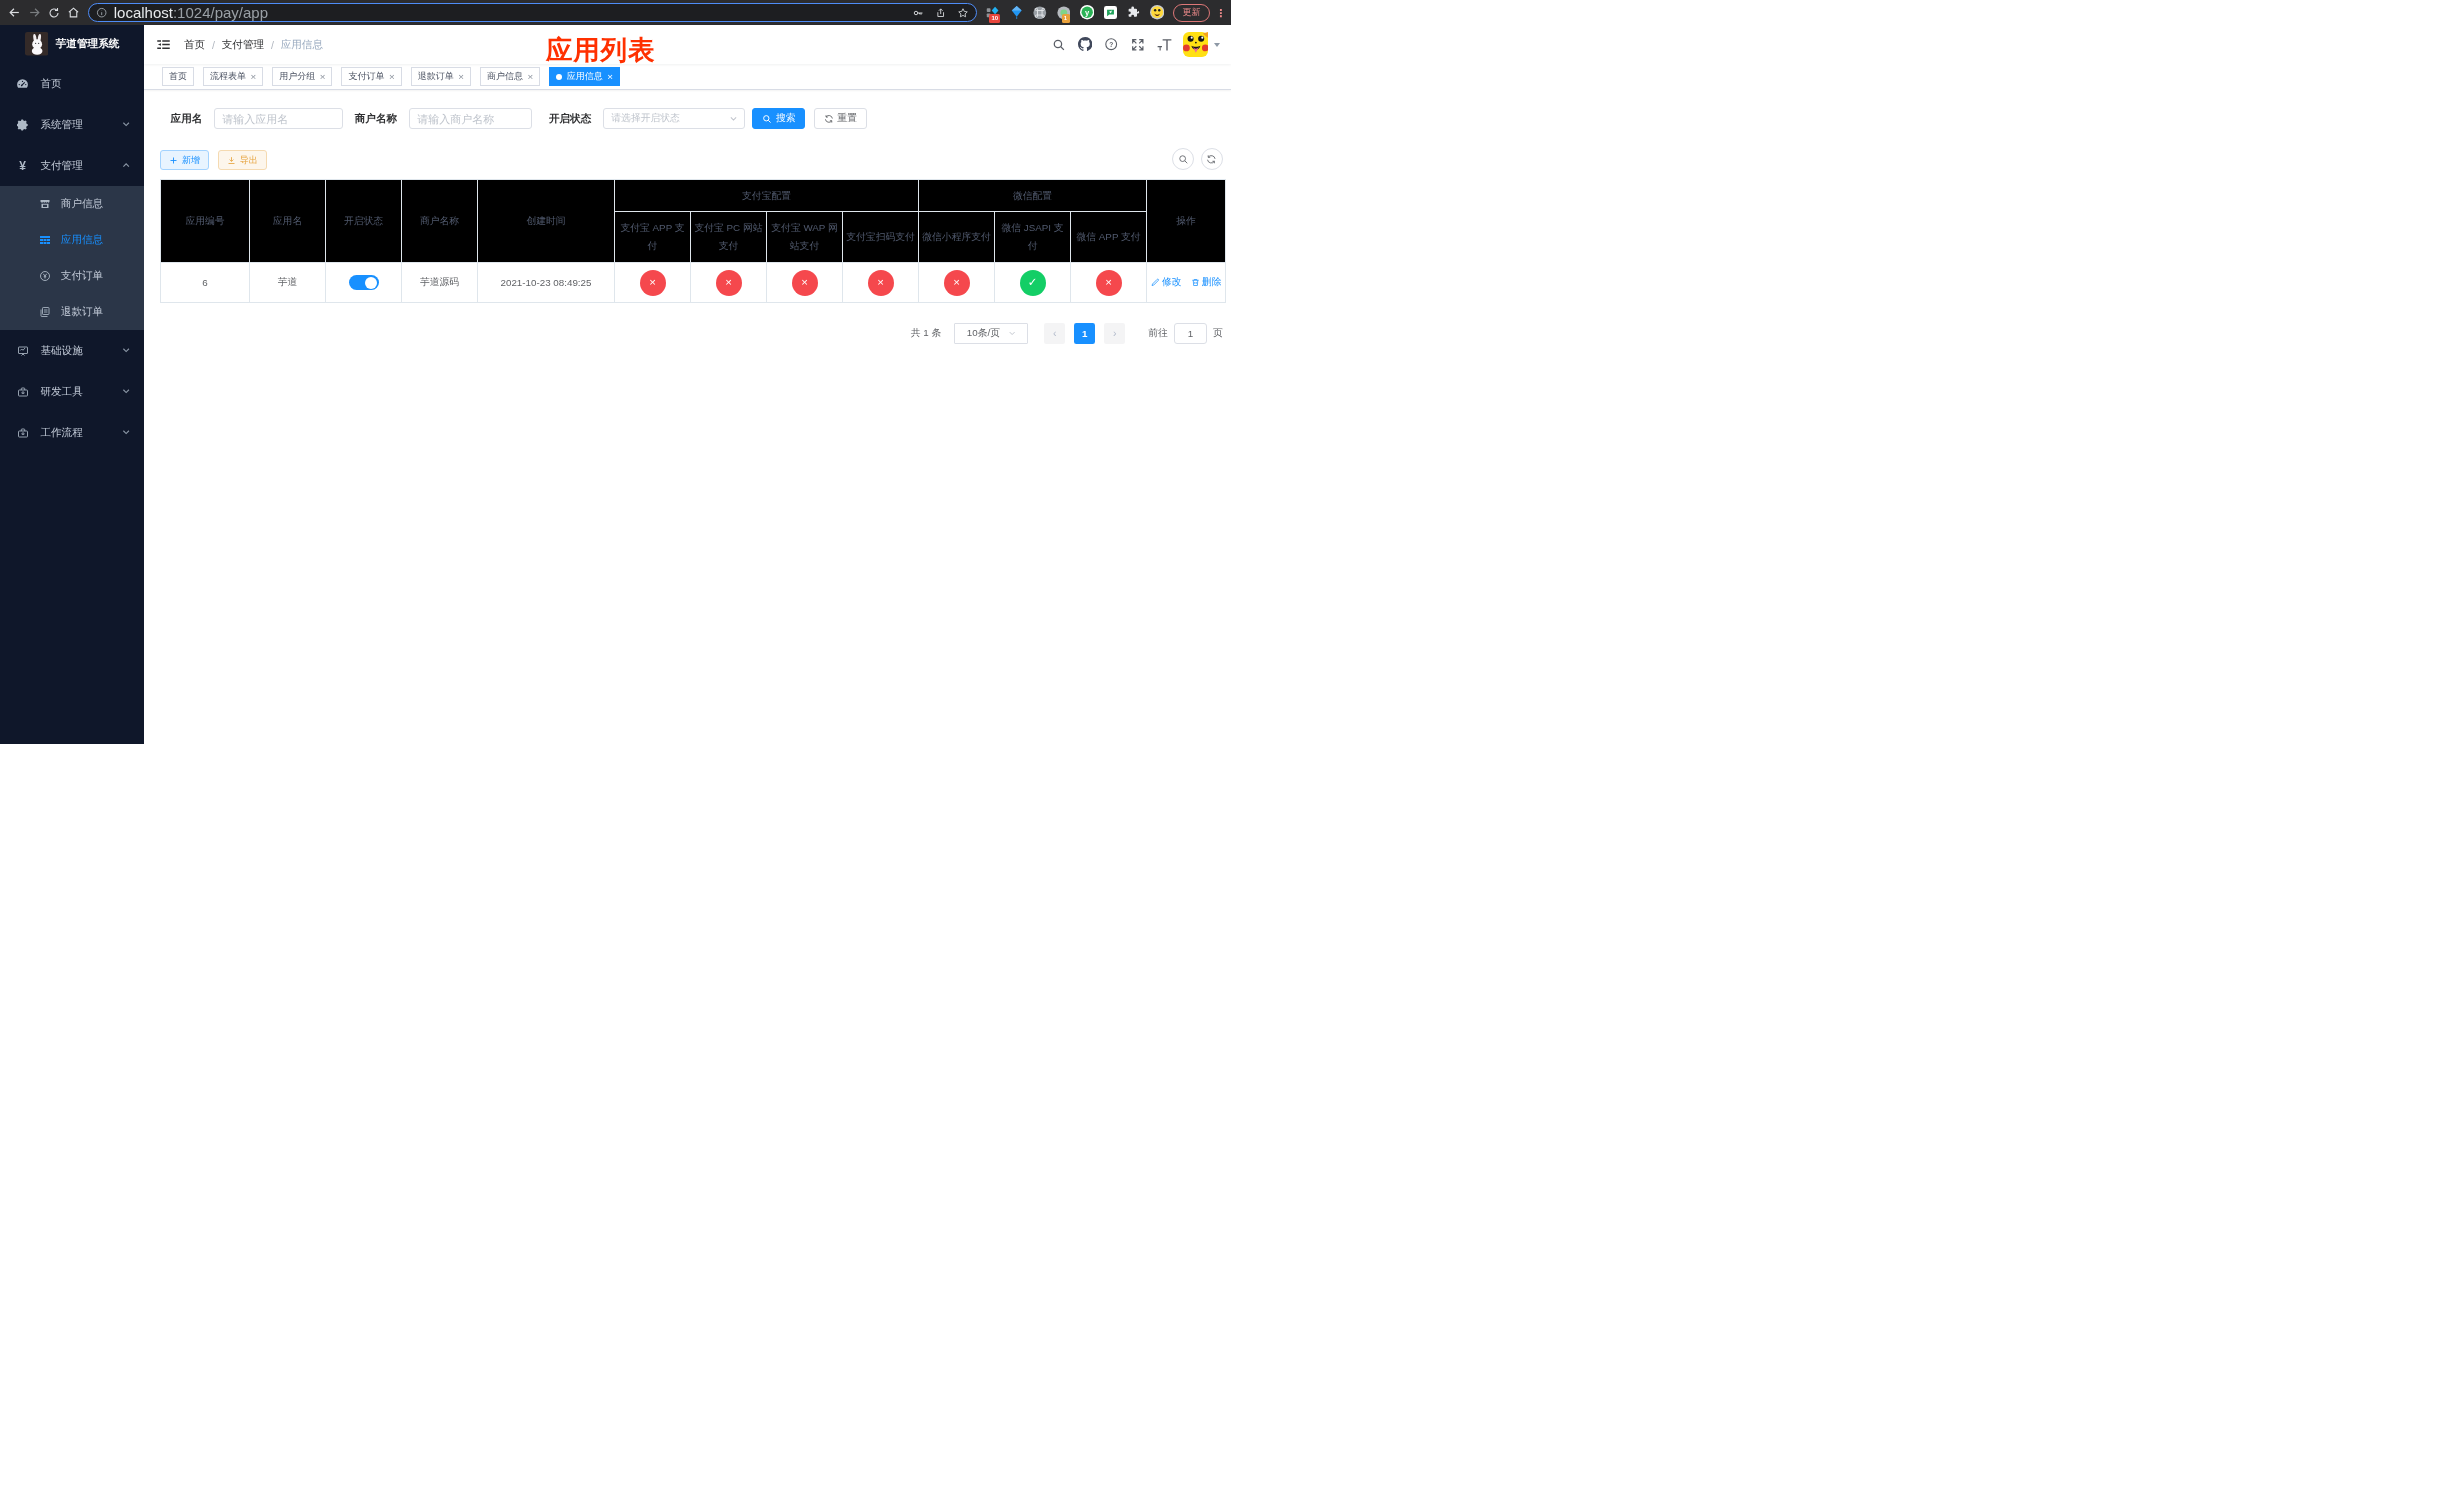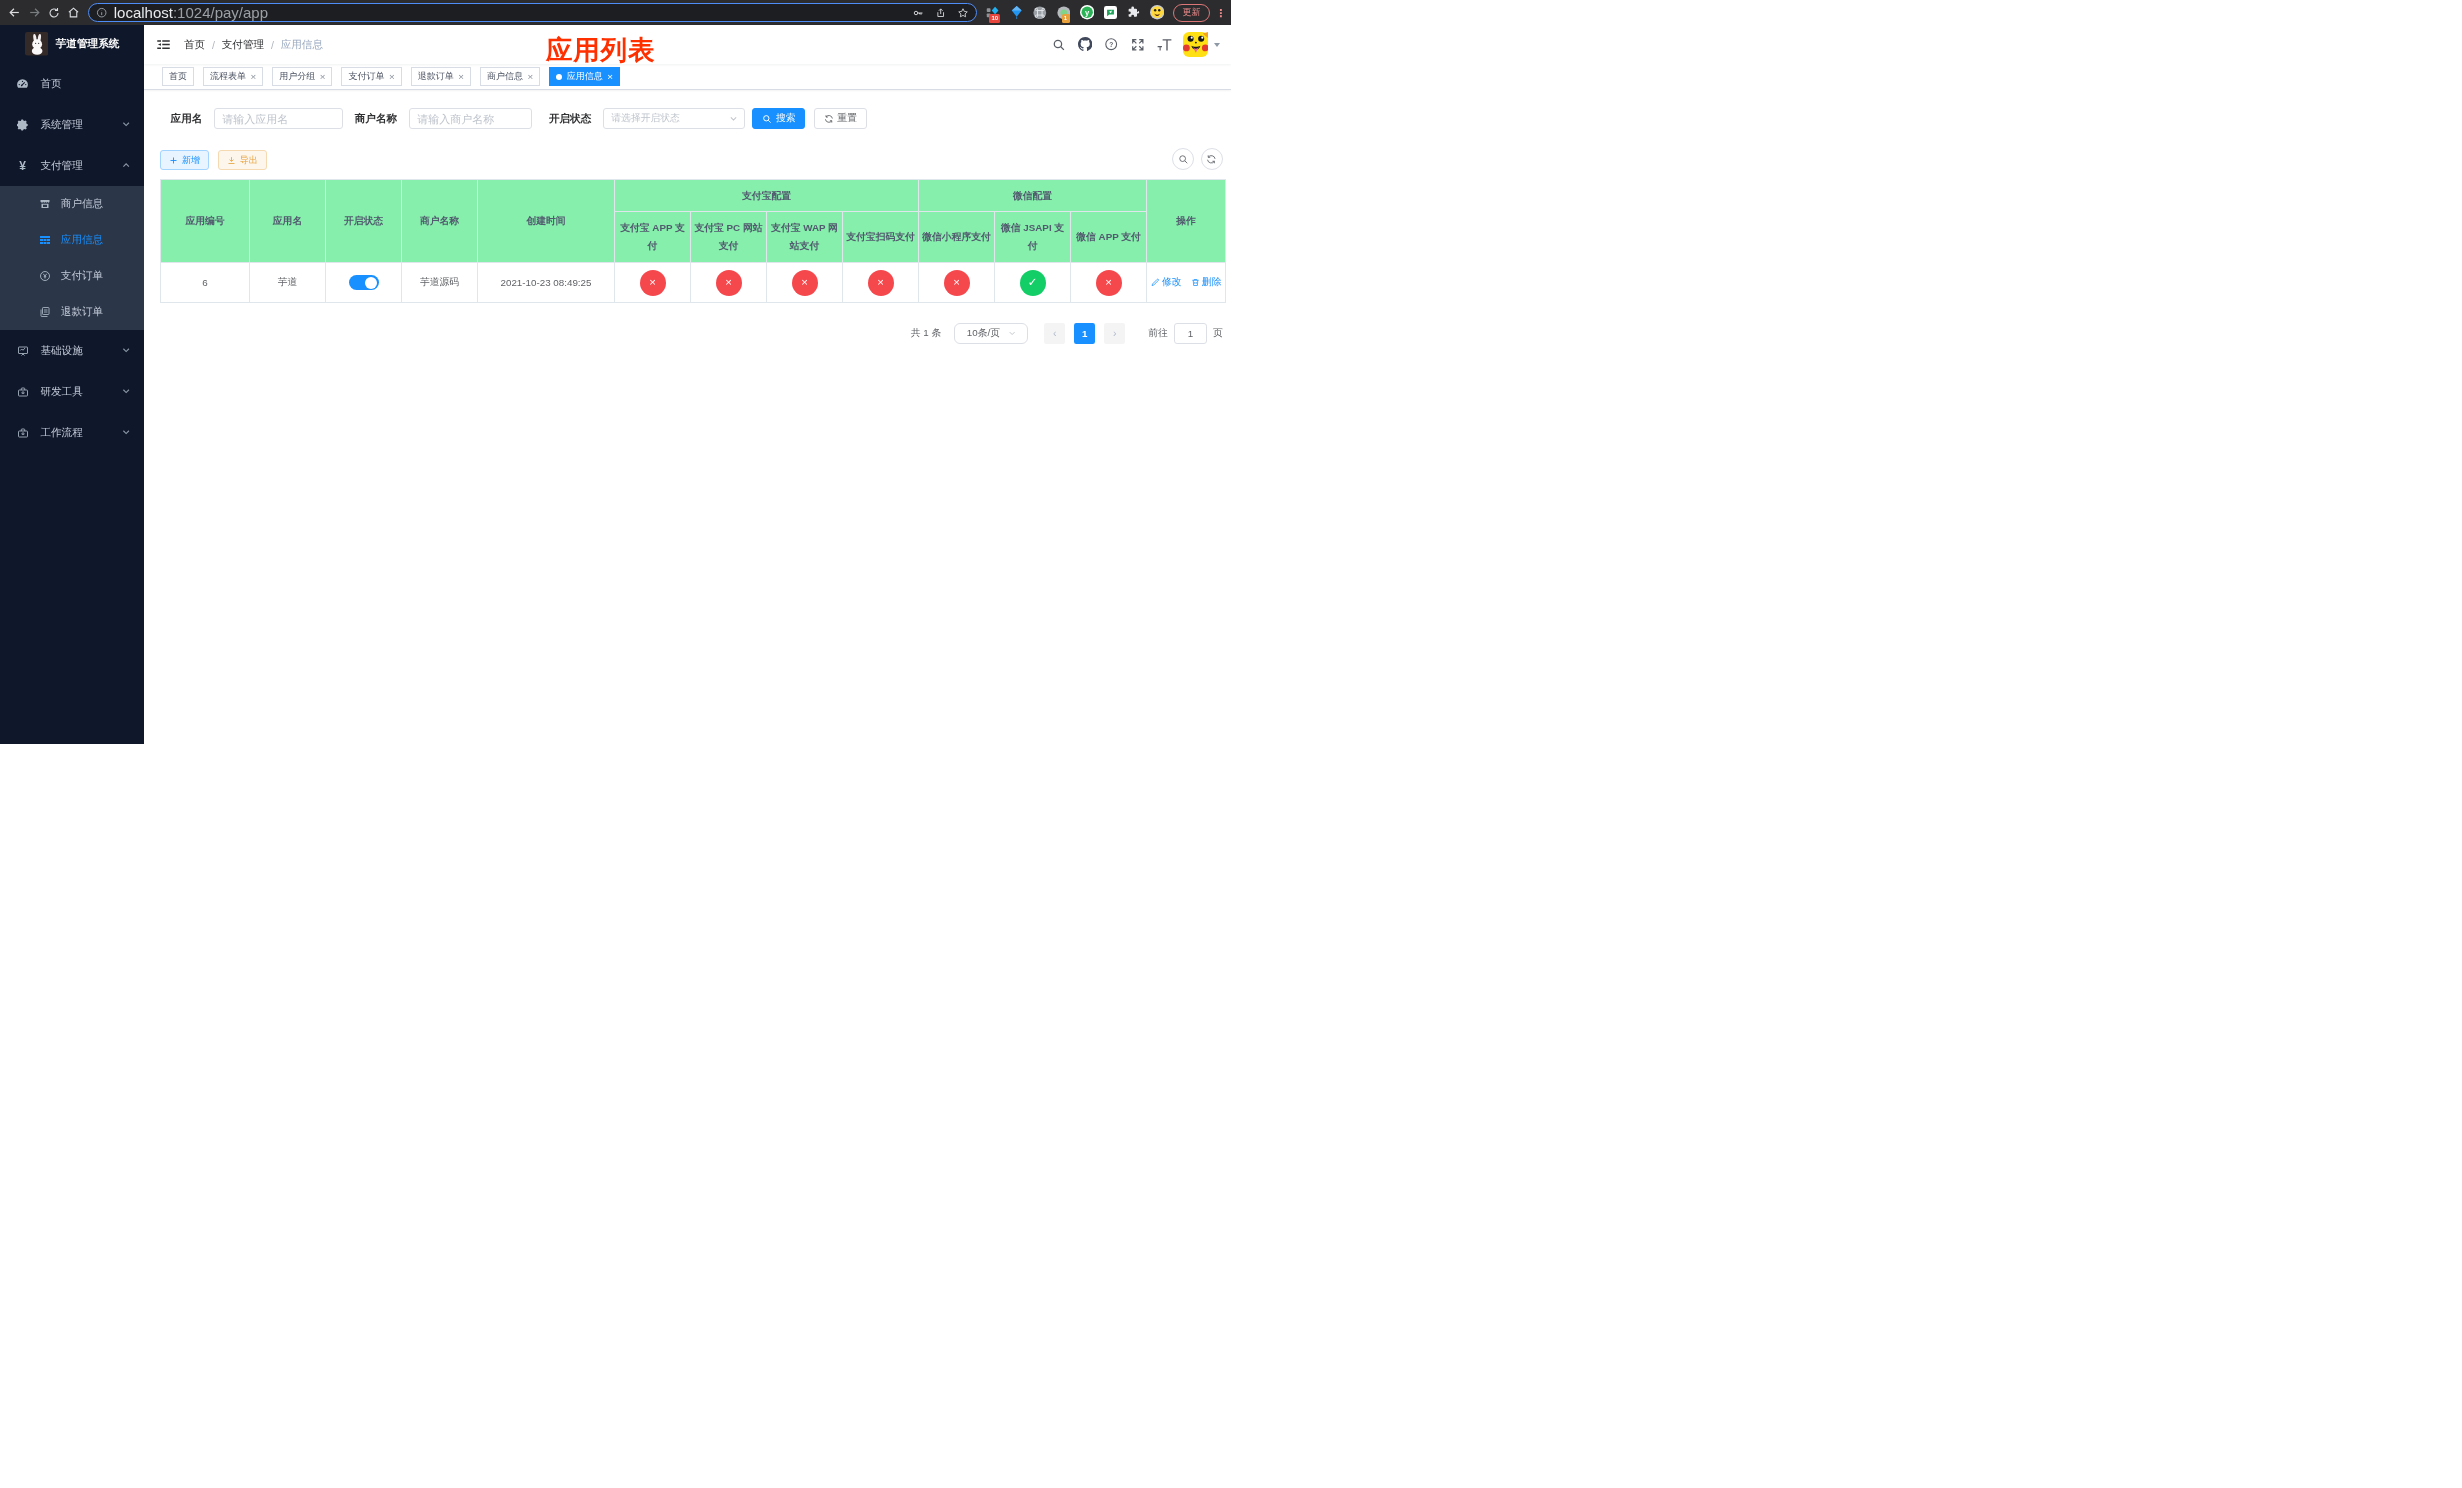--- a/index.html
+++ b/index.html
@@ -83,38 +83,38 @@
   .toolbar-row { margin-top:19px; display:flex; align-items:flex-end; }
   .btn-sm { height:19.7px; font-size:9px; padding:0 8.3px; }
   .btn-add { background:#e8f4ff; border-color:#a3d3ff; color:#1890ff; margin-right:8.3px; }
   .btn-export { background:#fdf6ec; border-color:#f5dab1; color:#e6a23c; }
   .tool-circles { margin-left:auto; display:flex; gap:6.8px; }
   .circle-btn { width:22px; height:22px; border-radius:50%; border:0.8px solid #dcdfe6; background:#fff; color:#5f6368; display:flex; align-items:center; justify-content:center; cursor:pointer; }
 
   
   table.grid { border-collapse:collapse; table-layout:fixed; width:1062px; margin-top:9px; }
   .grid th, .grid td { border:0.8px solid #dfe6ec; text-align:center; }
-  .grid th { background:#86efac; color:#515a6e; font-size:9.8px; font-weight:700; padding:4.5px 3px; line-height:1.8; }
+  .grid th { background:#000000; color:#515a6e; font-size:9.8px; font-weight:400; padding:4.5px 3px; line-height:1.8; }
   .grid th.group { height:32px; }
   .grid tr.subrow th { height:51px; }
   .grid td { height:40px; font-size:9.8px; color:#606266; background:#fff; }
   .st-circle { width:26px; height:26px; border-radius:50%; display:inline-flex; align-items:center; justify-content:center; color:#fff; font-size:11.4px; line-height:1; }
   .st-no { background:#f5484d; }
   .st-ok { background:#13ce66; }
   .switch { width:30px; height:15px; border-radius:7.6px; background:#c0ccda; display:inline-block; position:relative; cursor:pointer; vertical-align:middle; }
   .switch.on { background:#1890ff; }
   .switch .knob { position:absolute; top:1.5px; left:1.5px; width:12px; height:12px; background:#fff; border-radius:50%; }
   .switch.on .knob { left:auto; right:1.5px; }
   .op-link { color:#1890ff; font-size:9.8px; display:inline-flex; align-items:center; gap:2.3px; cursor:pointer; }
   .op-link + .op-link { margin-left:9px; }
 
   
   .pager { margin-top:19.7px; display:flex; align-items:center; justify-content:flex-end; font-size:9.8px; color:#606266; }
   .pg-total { margin-right:13px; }
-  .pg-size { width:74px; height:21px; border:0.8px solid #dcdfe6; border-radius:6px; display:flex; align-items:center; justify-content:center; gap:7.6px; color:#606266; cursor:pointer; margin-right:16px; }
+  .pg-size { width:74px; height:21px; border:0.8px solid #dcdfe6; border-radius:1px; display:flex; align-items:center; justify-content:center; gap:7.6px; color:#606266; cursor:pointer; margin-right:16px; }
   .pg-size .sel-caret { color:#c0c4cc; font-size:9px; }
   .pg-btn { width:21px; height:21px; border-radius:2.3px; background:#f4f4f5; color:#b4bccc; display:flex; align-items:center; justify-content:center; font-size:10.6px; cursor:pointer; }
   .pg-page { width:21px; height:21px; border-radius:2.3px; background:#1890ff; color:#fff; display:flex; align-items:center; justify-content:center; font-weight:600; margin:0 9px; }
   .pg-next { margin-right:23px; }
   .pg-goto-label { margin-right:6px; }
   .pg-input { width:33px; height:21px; border:0.8px solid #dcdfe6; border-radius:3px; text-align:center; font-size:9.8px; color:#606266; font-family:inherit; outline:none; margin-right:6px; }
 </style>
 </head>
 <body>
 

